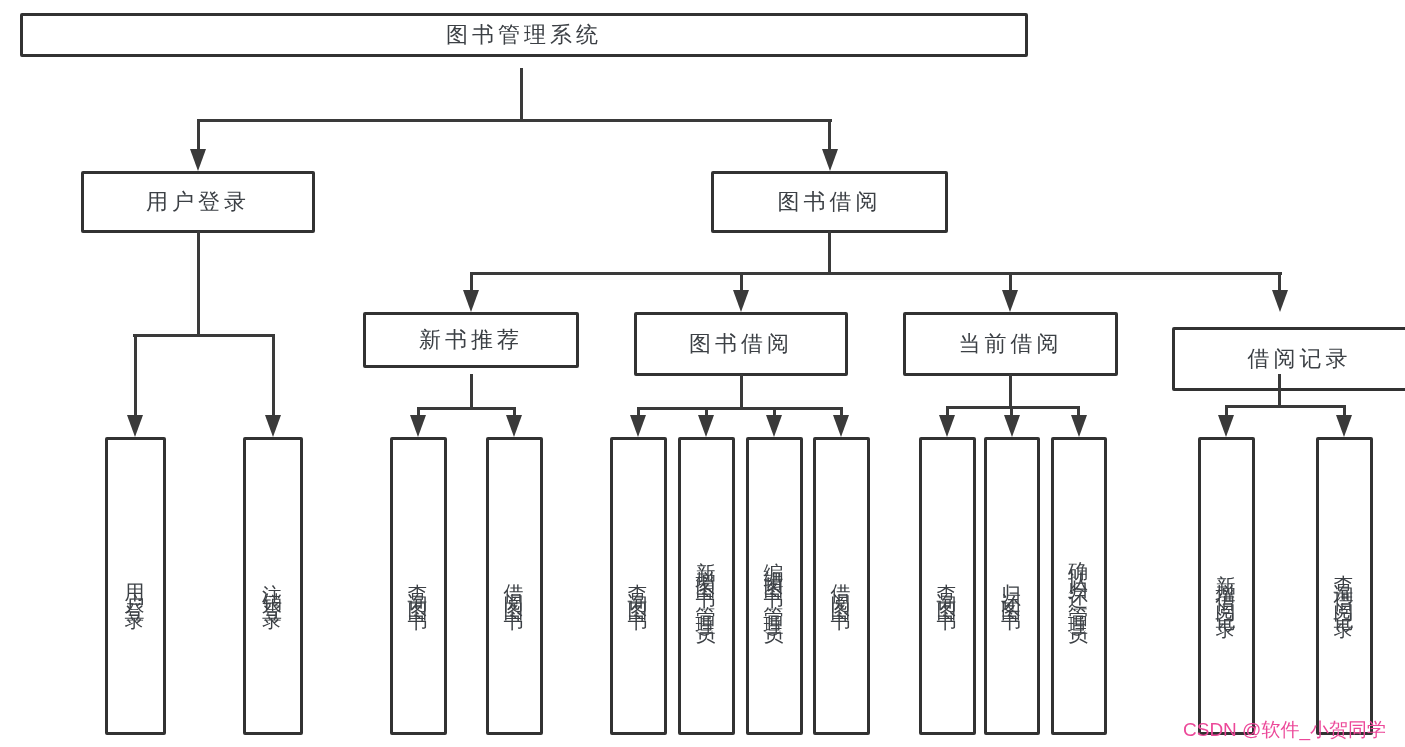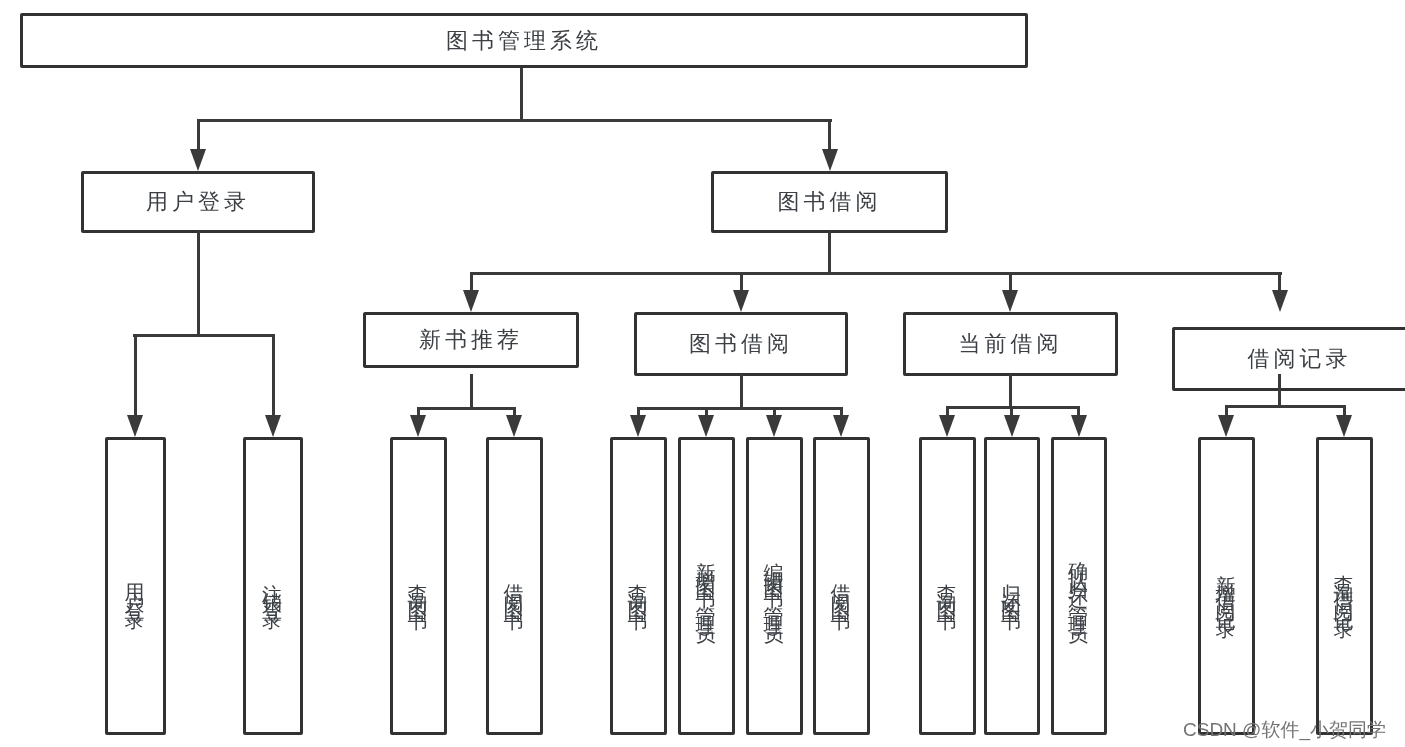--- a/index.html
+++ b/index.html
@@ -38,30 +38,30 @@
   .ah{
     position:absolute;width:0;height:0;
     border-left:8px solid transparent;
     border-right:8px solid transparent;
     border-top:22px solid #3a3a3a;
   }
   .watermark{
     position:absolute;
     left:1183px;top:717px;
     font-size:19px;
-    color:#737373;
+    color:#ec4899;
     white-space:nowrap;
   }
 </style>
 </head>
 <body>
 
 <div class="canvas">
 
-  <div class="box" style="left:20px;top:13px;width:1008px;height:55px;">
+  <div class="box" style="left:20px;top:13px;width:1008px;height:44px;">
     <span class="lbl">图书管理系统</span>
   </div>
 
   <div class="vl" style="left:520px;top:68px;height:53px;"></div>
   <div class="hl" style="left:197px;top:119px;width:635px;"></div>
   <div class="vl" style="left:197px;top:119px;height:31px;"></div>
   <div class="ah" style="left:190px;top:149px;"></div>
   <div class="vl" style="left:828px;top:119px;height:31px;"></div>
   <div class="ah" style="left:822px;top:149px;"></div>
 

